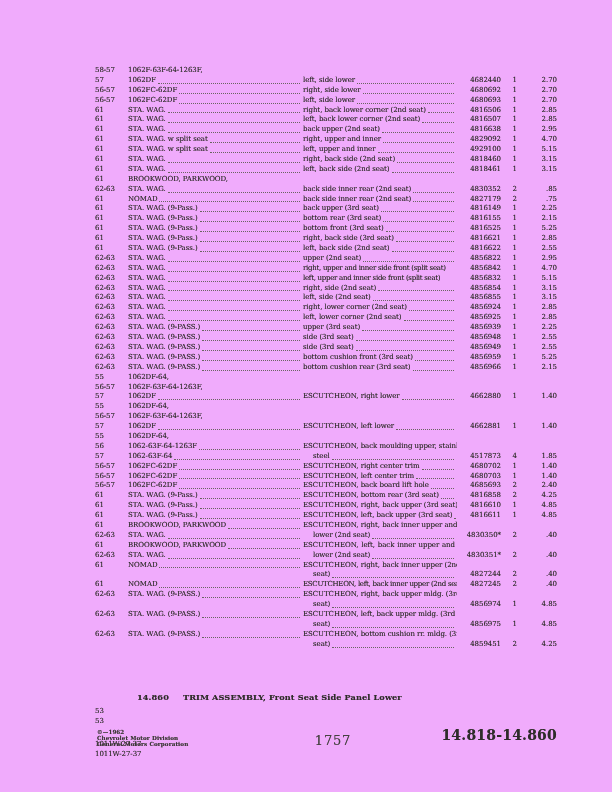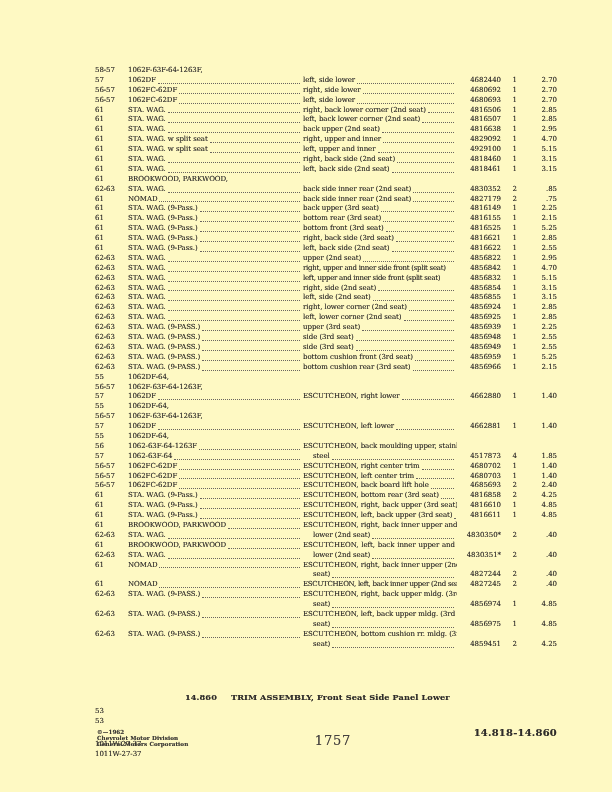--- a/index.html
+++ b/index.html
@@ -1,17 +1,17 @@
 <!DOCTYPE html>
 <html><head>
 <meta charset="utf-8">
 <style>
   html,body{margin:0;padding:0;background:#e8e8e8;}
   .page{
-    position:relative;width:612px;height:792px;background:#fef9c3;
+    position:relative;width:612px;height:792px;background:#f0abfc;
     font-family:"DejaVu Serif", serif;color:#2e2c2a;overflow:hidden;
     box-shadow:0 0 4px rgba(0,0,0,.25);
   }
   .page *{text-shadow:0 0 .35px rgba(60,55,50,.55);}
   .tbl{position:absolute;left:95px;width:462px;font-size:7px;letter-spacing:-.05px;}
   #main-table{top:66px;}
   #trim-table{top:706px;}
   .row{display:flex;height:9.9px;line-height:9.9px;white-space:nowrap;}
   #trim-table .row{height:10px;line-height:10px;flex-direction:column;}
   .c-yr{flex:0 0 33px;}
@@ -26,31 +26,31 @@
   .just{flex:1 1 auto;text-align:justify;text-align-last:justify;padding-right:2px;}
   .tight{letter-spacing:-.28px;text-align:right;}
   .note{
     position:absolute;left:155px;top:651px;width:445px;
     font-size:7.2px;line-height:9.6px;text-indent:-28px;letter-spacing:-.05px;
   }
   .sec-head{
     position:absolute;left:137px;top:692px;font-size:8.2px;font-weight:bold;
     letter-spacing:.1px;
   }
-  .sec-head .sec-num{margin-right:14px;margin-left:48px;}
+  .sec-head .sec-num{margin-right:14px;}
   .footer-left{
     position:absolute;left:97px;top:729px;font-size:5.6px;line-height:6px;
     font-weight:bold;letter-spacing:.1px;color:#3a3835;
   }
   .page-number{
     position:absolute;left:303px;top:733px;width:60px;text-align:center;
     font-size:13px;letter-spacing:.8px;color:#454240;
   }
   .page-ref{
-    position:absolute;right:55px;top:727px;font-size:10px;font-weight:bold;
+    position:absolute;right:55px;top:727px;font-size:14px;font-weight:bold;
     letter-spacing:.2px;
   }
   b{font-weight:bold;}
 </style>
 </head>
 <body>
 
 <div class="page">
 
   <div class="tbl" id="main-table">

